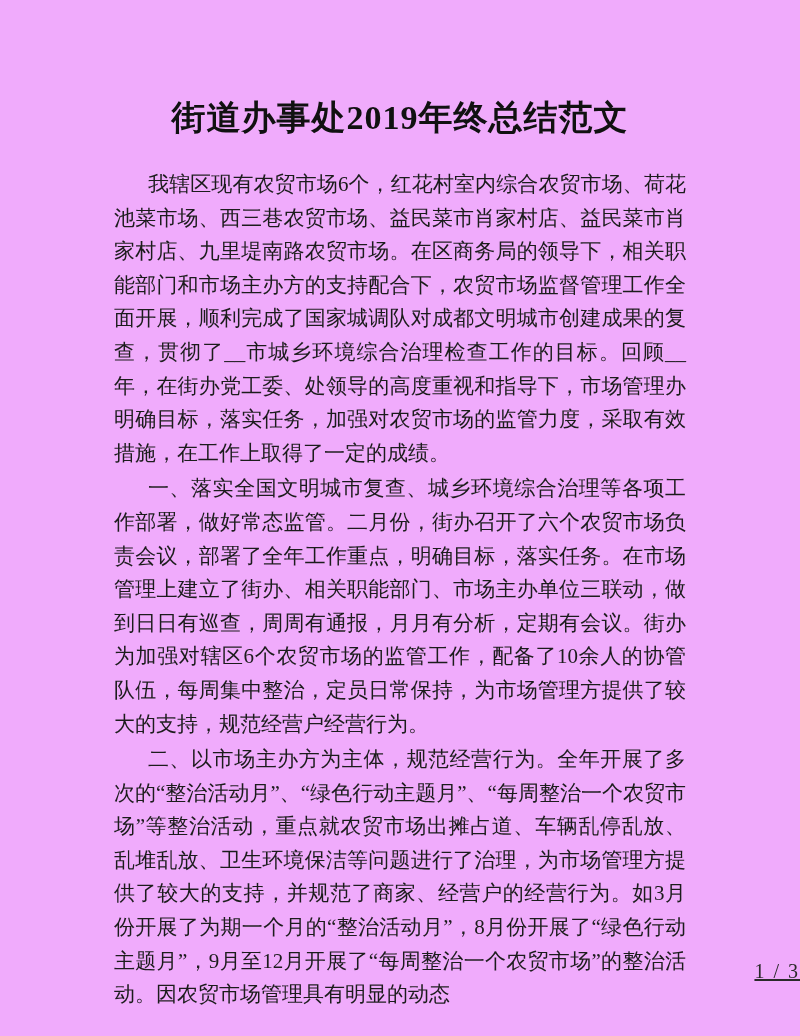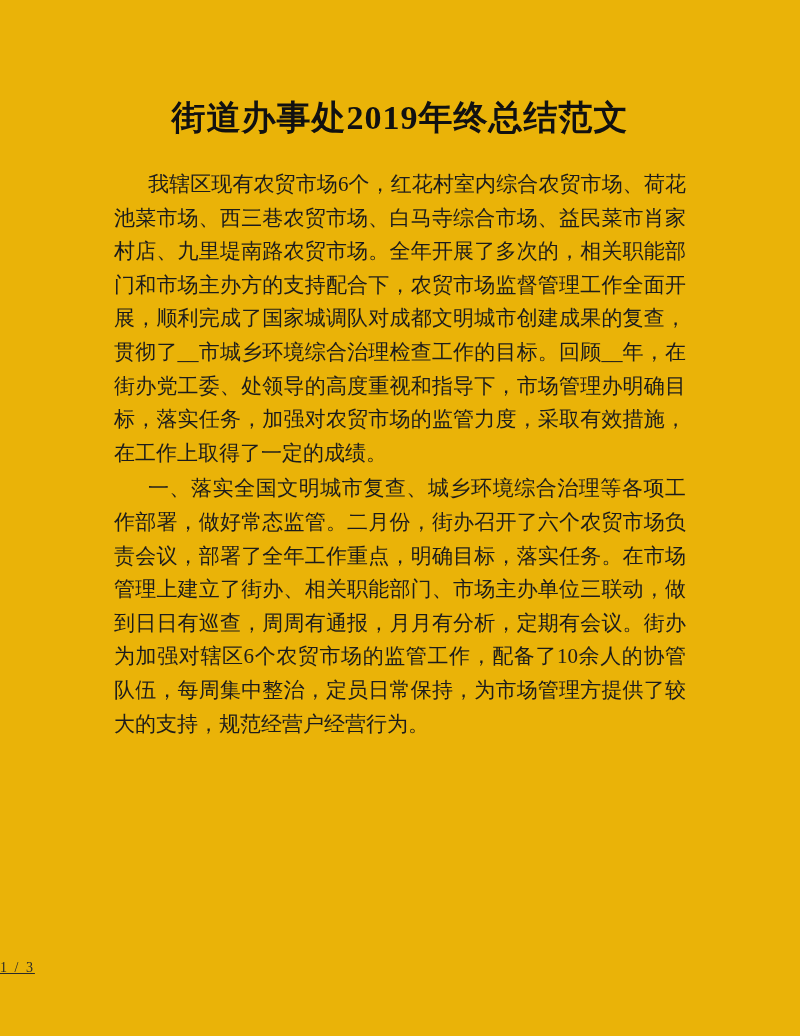--- a/index.html
+++ b/index.html
@@ -4,21 +4,21 @@
 <style>
   html, body {
     margin: 0;
     padding: 0;
     background: #ffffff;
   }
   .page {
     position: relative;
     width: 800px;
     height: 1036px;
-    background: #eab308;
+    background: #f0abfc;
     overflow: hidden;
     font-family: "Liberation Serif", "DejaVu Serif", serif;
     color: #1c1c1c;
   }
   .doc-title {
     margin: 0;
     padding-top: 97px;
     text-align: center;
     font-size: 34px;
     line-height: 1.25;
@@ -40,32 +40,33 @@
     text-justify: inter-ideograph;
     text-indent: 34px;
     word-break: break-all;
     color: #1c1c1c;
   }
   .page-footer {
     position: absolute;
     top: 960px;
     left: 0;
     width: 100%;
-    text-align: left;
-    font-size: 14px;
+    text-align: right;
+    font-size: 20px;
     color: #2a2a2a;
     letter-spacing: 2px;
     text-decoration: underline;
   }
 </style>
 </head>
 <body>
 
 <div class="page">
   <h1 class="doc-title">街道办事处2019年终总结范文</h1>
 
   <div class="doc-body">
-    <p>我辖区现有农贸市场6个，红花村室内综合农贸市场、荷花池菜市场、西三巷农贸市场、白马寺综合市场、益民菜市肖家村店、九里堤南路农贸市场。全年开展了多次的，相关职能部门和市场主办方的支持配合下，农贸市场监督管理工作全面开展，顺利完成了国家城调队对成都文明城市创建成果的复查，贯彻了__市城乡环境综合治理检查工作的目标。回顾__年，在街办党工委、处领导的高度重视和指导下，市场管理办明确目标，落实任务，加强对农贸市场的监管力度，采取有效措施，在工作上取得了一定的成绩。</p>
+    <p>我辖区现有农贸市场6个，红花村室内综合农贸市场、荷花池菜市场、西三巷农贸市场、益民菜市肖家村店、益民菜市肖家村店、九里堤南路农贸市场。在区商务局的领导下，相关职能部门和市场主办方的支持配合下，农贸市场监督管理工作全面开展，顺利完成了国家城调队对成都文明城市创建成果的复查，贯彻了__市城乡环境综合治理检查工作的目标。回顾__年，在街办党工委、处领导的高度重视和指导下，市场管理办明确目标，落实任务，加强对农贸市场的监管力度，采取有效措施，在工作上取得了一定的成绩。</p>
     <p>一、落实全国文明城市复查、城乡环境综合治理等各项工作部署，做好常态监管。二月份，街办召开了六个农贸市场负责会议，部署了全年工作重点，明确目标，落实任务。在市场管理上建立了街办、相关职能部门、市场主办单位三联动，做到日日有巡查，周周有通报，月月有分析，定期有会议。街办为加强对辖区6个农贸市场的监管工作，配备了10余人的协管队伍，每周集中整治，定员日常保持，为市场管理方提供了较大的支持，规范经营户经营行为。</p>
+    <p>二、以市场主办方为主体，规范经营行为。全年开展了多次的“整治活动月”、“绿色行动主题月”、“每周整治一个农贸市场”等整治活动，重点就农贸市场出摊占道、车辆乱停乱放、乱堆乱放、卫生环境保洁等问题进行了治理，为市场管理方提供了较大的支持，并规范了商家、经营户的经营行为。如3月份开展了为期一个月的“整治活动月”，8月份开展了“绿色行动主题月”，9月至12月开展了“每周整治一个农贸市场”的整治活动。因农贸市场管理具有明显的动态</p>
   </div>
 
   <div class="page-footer">1 / 3</div>
 </div>
 
 </body></html>

